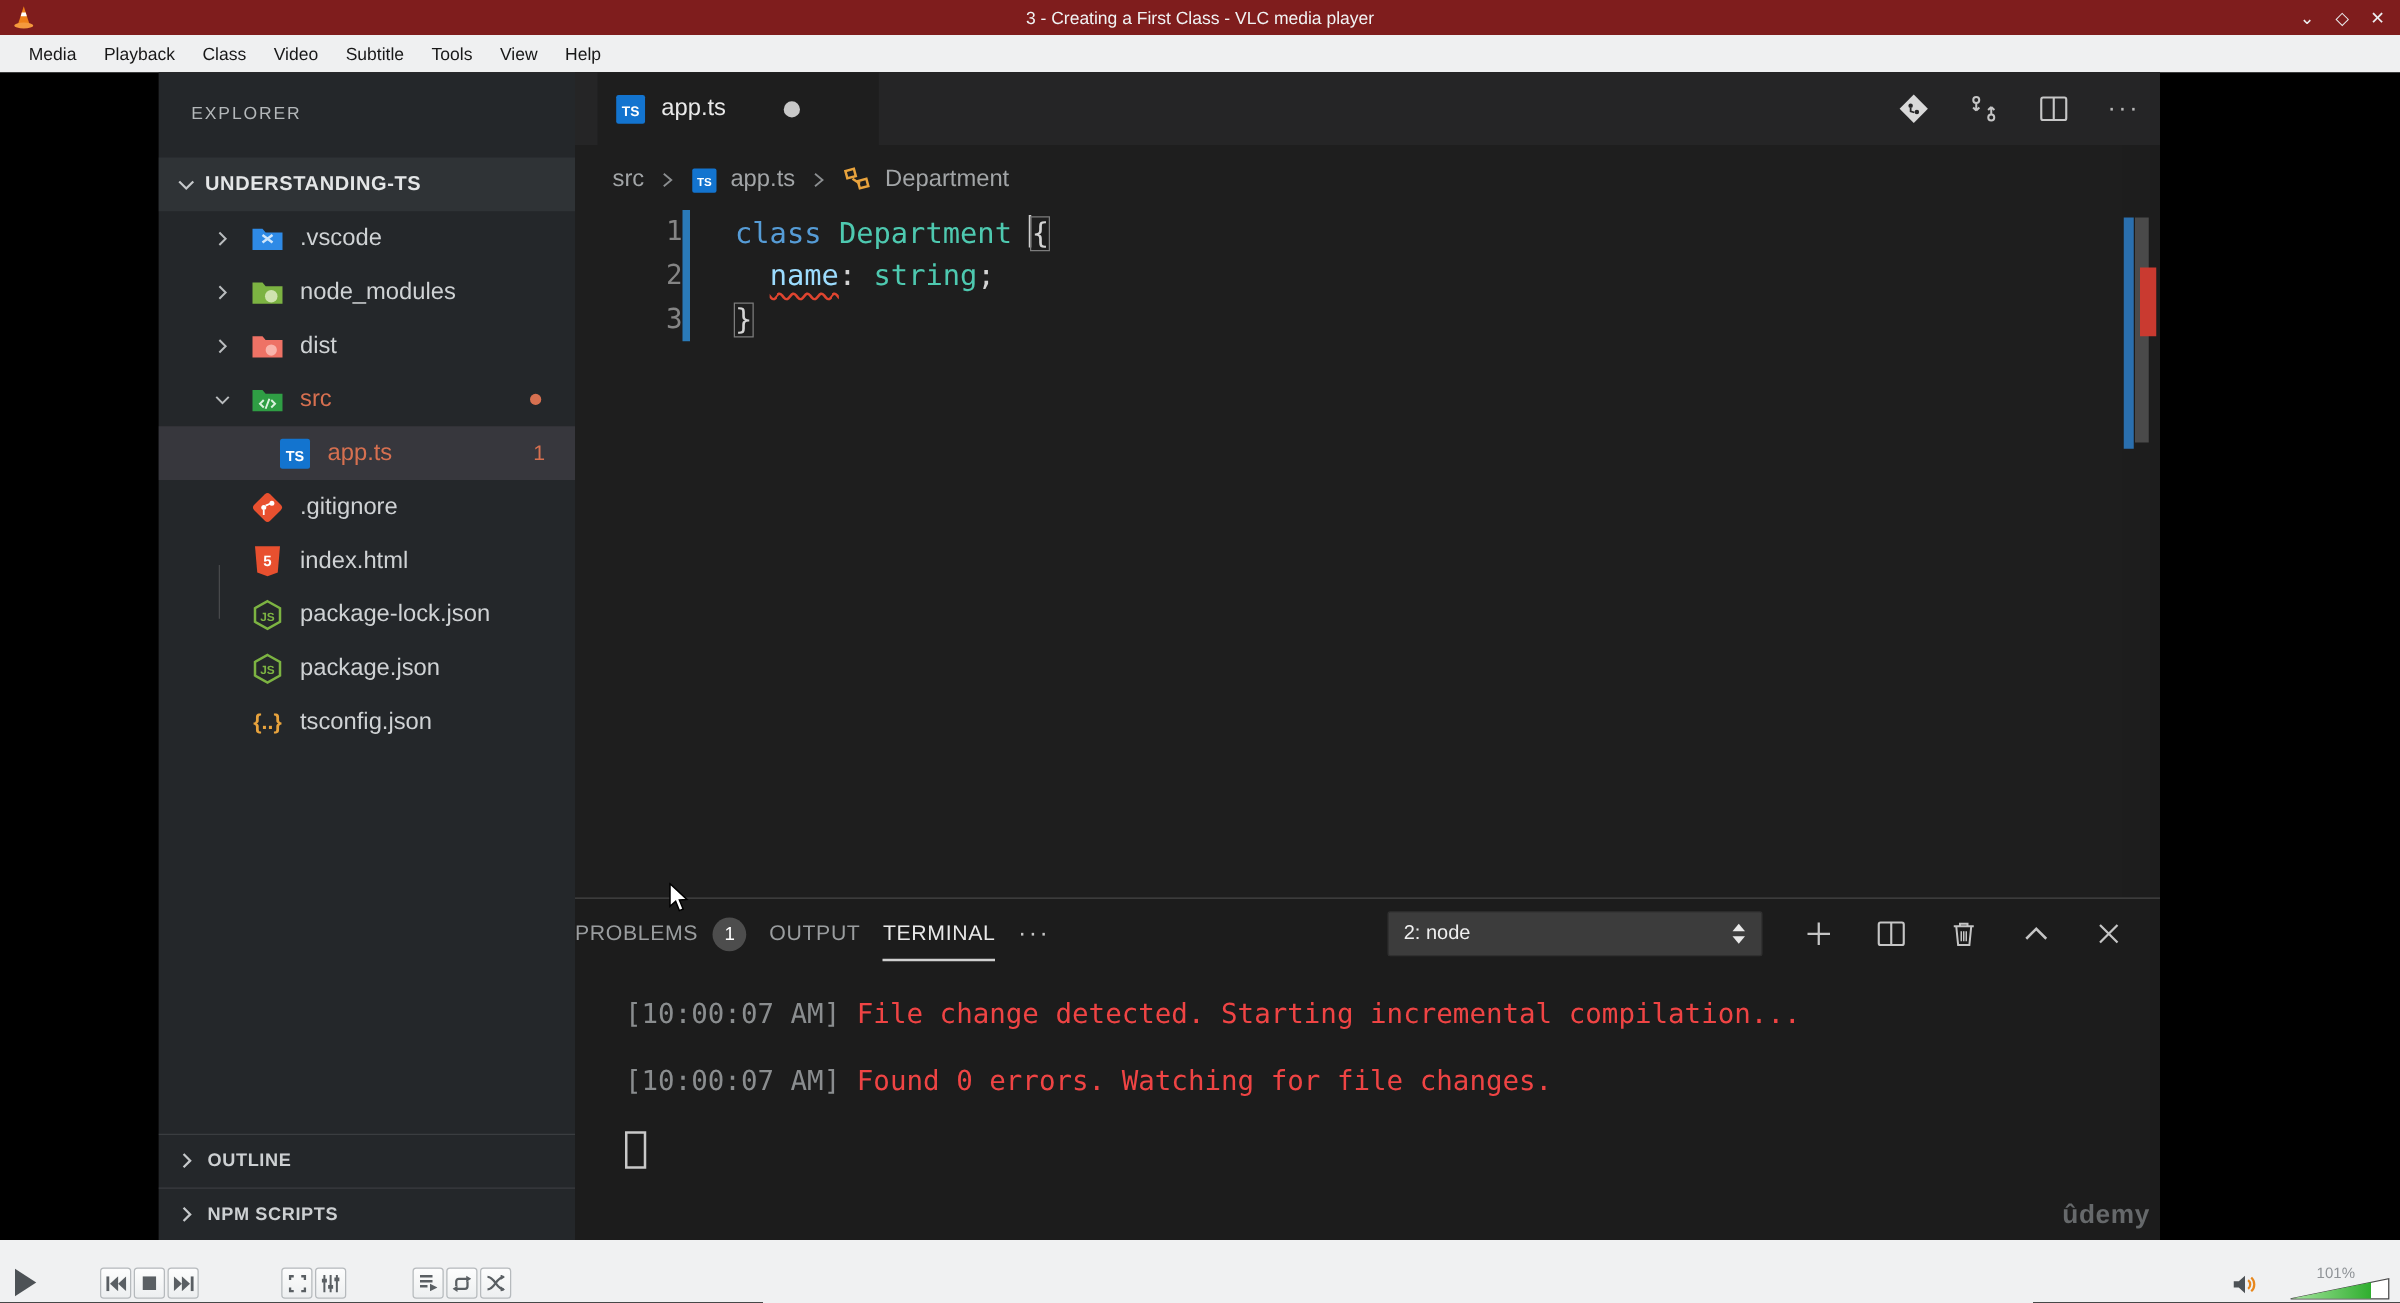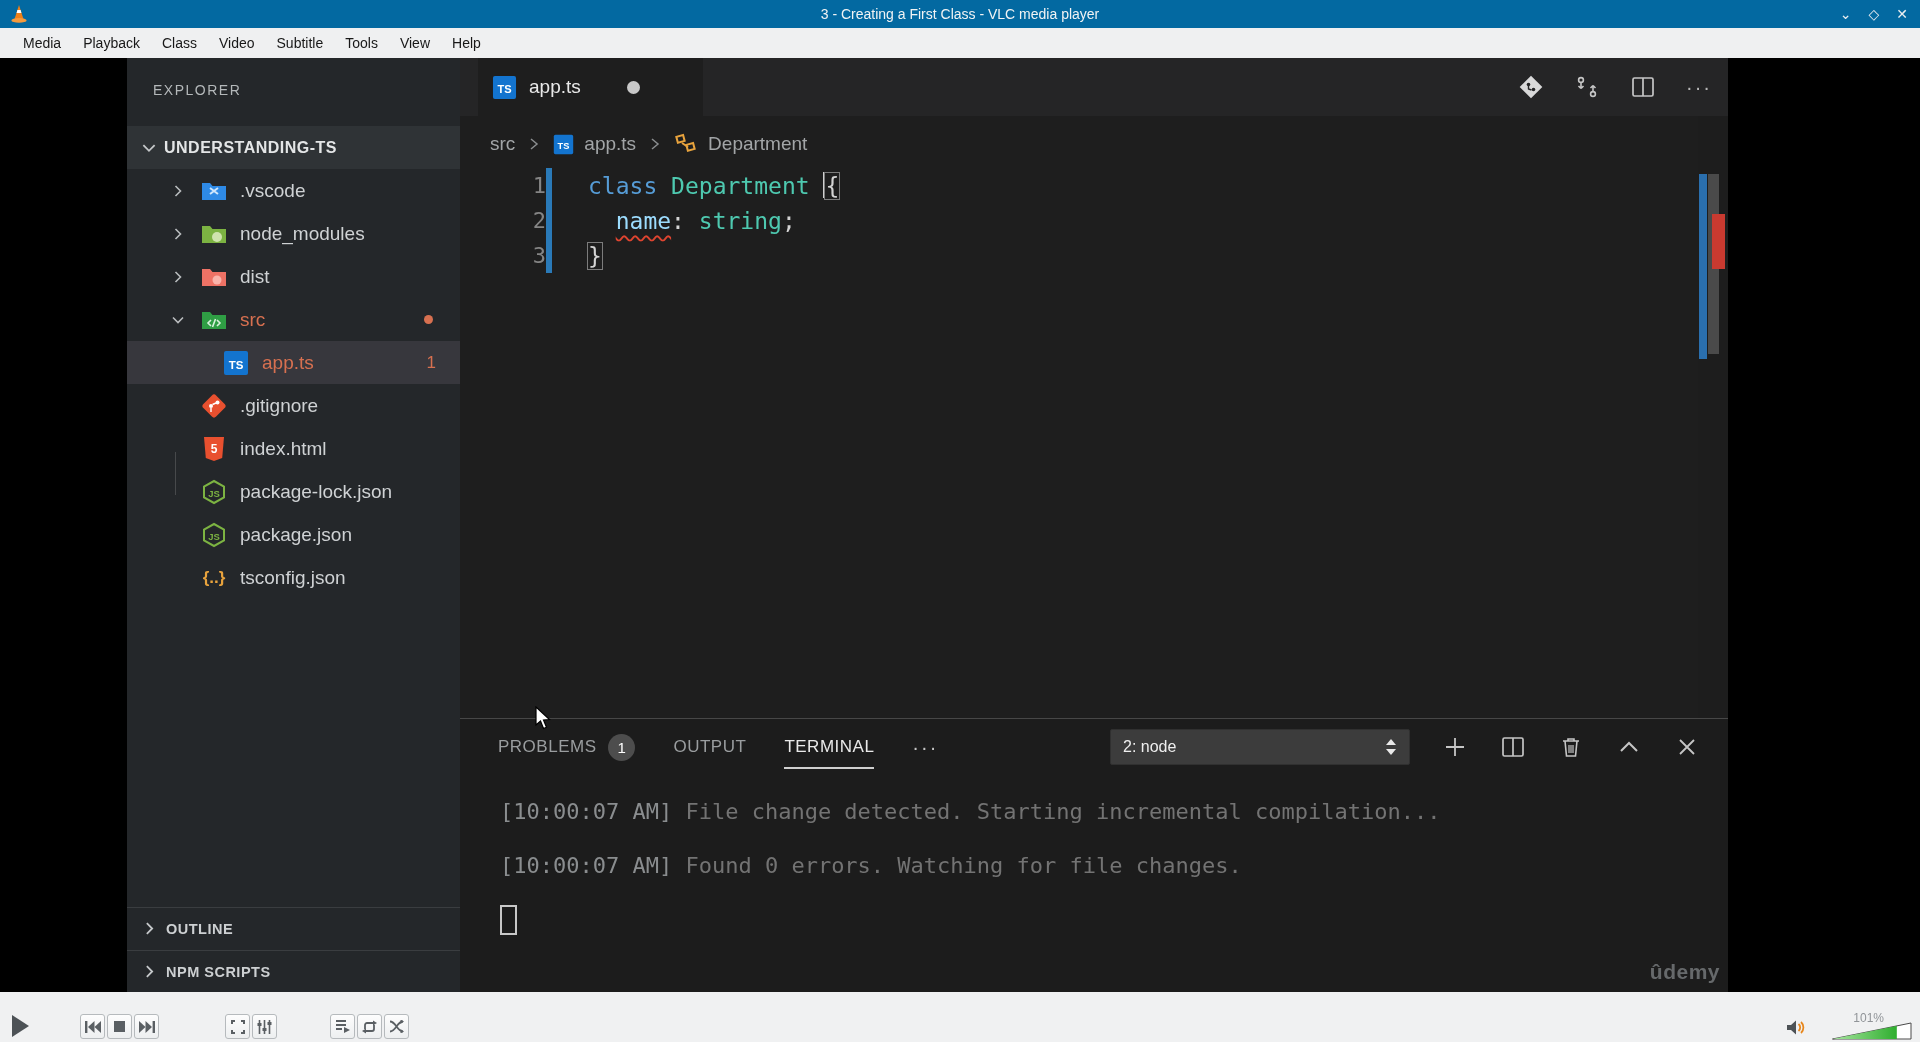--- a/index.html
+++ b/index.html
@@ -1,21 +1,21 @@
 <!DOCTYPE html>
 <html><head>
 <meta charset="utf-8">
 <style>
   * { margin:0; padding:0; box-sizing:border-box; }
   html,body { width:1920px; height:1042px; overflow:hidden; }
   body { position:relative; background:#000; font-family:"Liberation Sans", sans-serif; }
   svg { display:block; }
 
   
-  .titlebar { position:absolute; top:0; left:0; right:0; height:28px; background:#0369a1; display:flex; align-items:center; }
+  .titlebar { position:absolute; top:0; left:0; right:0; height:28px; background:#7f1d1d; display:flex; align-items:center; }
   .vlc-cone { position:absolute; left:10px; top:4px; }
   .win-title { flex:1; text-align:center; font-size:14px; color:#f1f3f4; }
   .win-controls { position:absolute; right:12px; top:0; height:28px; display:flex; align-items:center; gap:17px; }
   .win-btn { color:#eceff1; font-size:14px; line-height:1; cursor:default; }
 
   
   .menubar { position:absolute; top:28px; left:0; right:0; height:30px; background:#eff0f1; display:flex; align-items:center; padding-left:12px; }
   .menu-item { font-size:14px; color:#181818; padding:0 11px; }
 
   
@@ -63,33 +63,33 @@
   .caret { display:inline-block; width:2px; height:26px; background:#cfcfcf; vertical-align:-4px; }
   .git-gutter { position:absolute; left:86px; top:110px; width:6px; height:105px; background:#2a7ab8; }
 
   .ruler { position:absolute; right:0; top:58px; width:30px; height:602px; background:#1d1d1d; }
   .ruler .blue { position:absolute; left:1px; top:58px; width:8px; height:185px; background:#2a6fae; }
   .ruler .thumb { position:absolute; left:10px; top:58px; width:11px; height:180px; background:#5a5a5a; opacity:.75; }
   .ruler .red { position:absolute; left:14px; top:98px; width:13px; height:55px; background:#c93a30; }
 
   
   .panel { position:absolute; left:333px; top:660px; right:0; bottom:0; background:#1c1c1c; border-top:1px solid #474747; }
-  .panel-tabs { position:absolute; top:0; left:0; height:56px; display:flex; align-items:center; padding-left:38px; gap:38px; }
+  .panel-tabs { position:absolute; top:0; left:0; height:56px; display:flex; align-items:center; gap:18px; }
   .ptab { font-size:17px; letter-spacing:.5px; color:#9a9d9f; display:flex; align-items:center; height:100%; position:relative; }
   .ptab.active { color:#e9e9e9; }
   .ptab.active::after { content:""; position:absolute; bottom:6px; left:0; right:0; height:2px; background:#cfcfcf; }
   .pbadge { margin-left:12px; width:27px; height:27px; border-radius:50%; background:#4d4d4d; color:#fff; font-size:15px; display:flex; align-items:center; justify-content:center; }
   .pmore { font-size:20px; color:#c5c5c5; letter-spacing:2px; }
   .panel-right { position:absolute; right:28px; top:0; height:56px; display:flex; align-items:center; gap:32px; }
   .tselect { width:300px; height:36px; background:#3c3c3c; border:1px solid #303030; border-radius:2px; display:flex; align-items:center; padding:0 12px; }
   .tselect .val { flex:1; font-size:16px; color:#efefef; }
   .term { position:absolute; left:40px; top:0; font-family:"DejaVu Sans Mono", monospace; font-size:22px; }
   .tline { position:absolute; white-space:pre; left:0; width:1200px; }
   .tl1 { top:80px; } .tl2 { top:134px; }
-  .tstamp { color:#8a8d8f; } .tmsg { color:#737373; }
+  .tstamp { color:#8a8d8f; } .tmsg { color:#ef4444; }
   .term-caret { position:absolute; left:40px; top:186px; width:17px; height:30px; border:2px solid #c8c8c8; }
   .watermark { position:absolute; right:8px; bottom:8px; font-size:21px; font-weight:bold; color:#66696b; letter-spacing:.5px; }
 
   
   .mouse { position:absolute; left:534px; top:706px; z-index:50; }
 
   
   .player { position:absolute; bottom:0; left:0; right:0; height:50px; background:#f0f1f2; }
   .seek-row { position:absolute; top:1px; left:0; right:0; height:19px; display:flex; align-items:center; }
   .ptime { width:48px; text-align:center; font-size:13px; color:#101010; }

